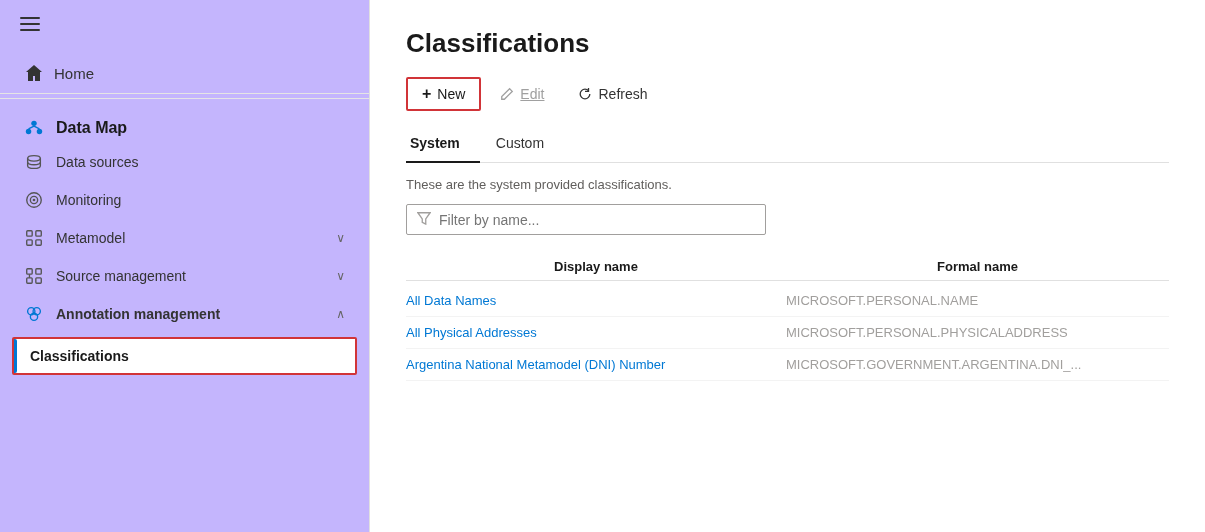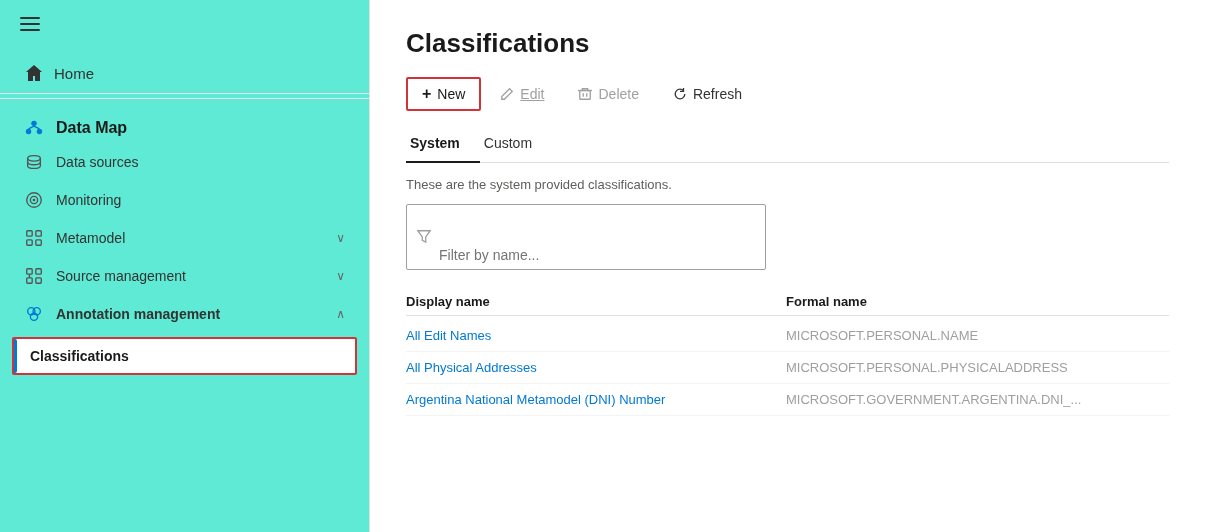--- a/index.html
+++ b/index.html
@@ -2,21 +2,21 @@
 <html><head>
   <meta charset="utf-8">
   <style>
     * { box-sizing: border-box; margin: 0; padding: 0; }
     body { font-family: 'Segoe UI', Arial, sans-serif; display: flex; height: 532px; width: 1205px; overflow: hidden; background: #fff; }
 
     
     .sidebar {
       width: 370px;
       min-width: 370px;
-      background: #5eead4;
+      background: #c4b5fd;
       border-right: 1px solid #e0e0e0;
       display: flex;
       flex-direction: column;
       padding: 0;
     }
     .sidebar-hamburger {
       padding: 14px 20px;
       cursor: pointer;
       color: #333;
       font-size: 18px;
@@ -127,21 +127,21 @@
       color: #1a1a1a;
       font-weight: 500;
     }
     .toolbar-btn.disabled {
       color: #a0a0a0;
       cursor: default;
     }
 
     .tabs {
       display: flex;
-      gap: 0;
+      gap: 12px;
       border-bottom: 1px solid #e0e0e0;
       margin-bottom: 14px;
     }
     .tab {
       padding: 8px 20px 10px 4px;
       font-size: 14px;
       color: #333;
       cursor: pointer;
       border-bottom: 2px solid transparent;
       margin-bottom: -1px;
@@ -167,30 +167,30 @@
       margin-bottom: 18px;
       background: #fff;
     }
     .filter-input-wrap input {
       border: none;
       outline: none;
       font-size: 14px;
       color: #605e5c;
       width: 100%;
       background: transparent;
-      margin-top: 36px;
     }
     .filter-icon { color: #a19f9d; margin-right: 8px; font-size: 13px; }
 
     .table-header {
       display: grid;
       grid-template-columns: 380px 1fr;
       padding: 6px 0 6px 0;
       border-bottom: 1px solid #e0e0e0;
       margin-bottom: 4px;
+      text-align: center;
     }
     .table-header-cell {
       font-size: 13px;
       font-weight: 700;
       color: #1a1a1a;
     }
     .table-row {
       display: grid;
       grid-template-columns: 380px 1fr;
       padding: 8px 0;
@@ -305,30 +305,20 @@
       <button class="toolbar-btn new-btn">
         <span style="font-size:16px;font-weight:bold;">+</span>
         <span>New</span>
       </button>
       <button class="toolbar-btn disabled">
         <svg width="14" height="14" viewBox="0 0 16 16" fill="none">
           <path d="M11 2l3 3-9 9H2v-3l9-9z" stroke="#a0a0a0" stroke-width="1.5" fill="none"></path>
         </svg>
         <span style="color:#a0a0a0;text-decoration:underline;">Edit</span>
       </button>
-      <button class="toolbar-btn disabled">
-        <svg width="14" height="14" viewBox="0 0 16 16" fill="none">
-          <rect x="2" y="4" width="12" height="10" rx="1" stroke="#a0a0a0" stroke-width="1.5" fill="none"></rect>
-          <line x1="6" y1="7" x2="6" y2="11" stroke="#a0a0a0" stroke-width="1.5"></line>
-          <line x1="10" y1="7" x2="10" y2="11" stroke="#a0a0a0" stroke-width="1.5"></line>
-          <line x1="0" y1="4" x2="16" y2="4" stroke="#a0a0a0" stroke-width="1.5"></line>
-          <path d="M5 4V2h6v2" stroke="#a0a0a0" stroke-width="1.5" fill="none"></path>
-        </svg>
-        <span style="color:#a0a0a0;">Delete</span>
-      </button>
       <button class="toolbar-btn">
         <svg width="14" height="14" viewBox="0 0 16 16" fill="none">
           <path d="M13.5 8A5.5 5.5 0 1 1 8 2.5a5.5 5.5 0 0 1 3.9 1.6" stroke="#333" stroke-width="1.5" fill="none"></path>
           <polyline points="12,1 12,5 8,5" stroke="#333" stroke-width="1.5" fill="none"></polyline>
         </svg>
         <span>Refresh</span>
       </button>
     </div>
 
     <div class="tabs">
@@ -350,21 +340,21 @@
       </span>
       <input type="text" placeholder="Filter by name..." style="">
     </div>
 
     <div class="table-header">
       <div class="table-header-cell">Display name</div>
       <div class="table-header-cell">Formal name</div>
     </div>
 
     <div class="table-row">
-      <div class="table-cell">All Edit Names</div>
+      <div class="table-cell">All Data Names</div>
       <div class="table-cell formal">MICROSOFT.PERSONAL.NAME</div>
     </div>
     <div class="table-row">
       <div class="table-cell">All Physical Addresses</div>
       <div class="table-cell formal">MICROSOFT.PERSONAL.PHYSICALADDRESS</div>
     </div>
     <div class="table-row">
       <div class="table-cell">Argentina National Metamodel (DNI) Number</div>
       <div class="table-cell formal">MICROSOFT.GOVERNMENT.ARGENTINA.DNI_...</div>
     </div>

